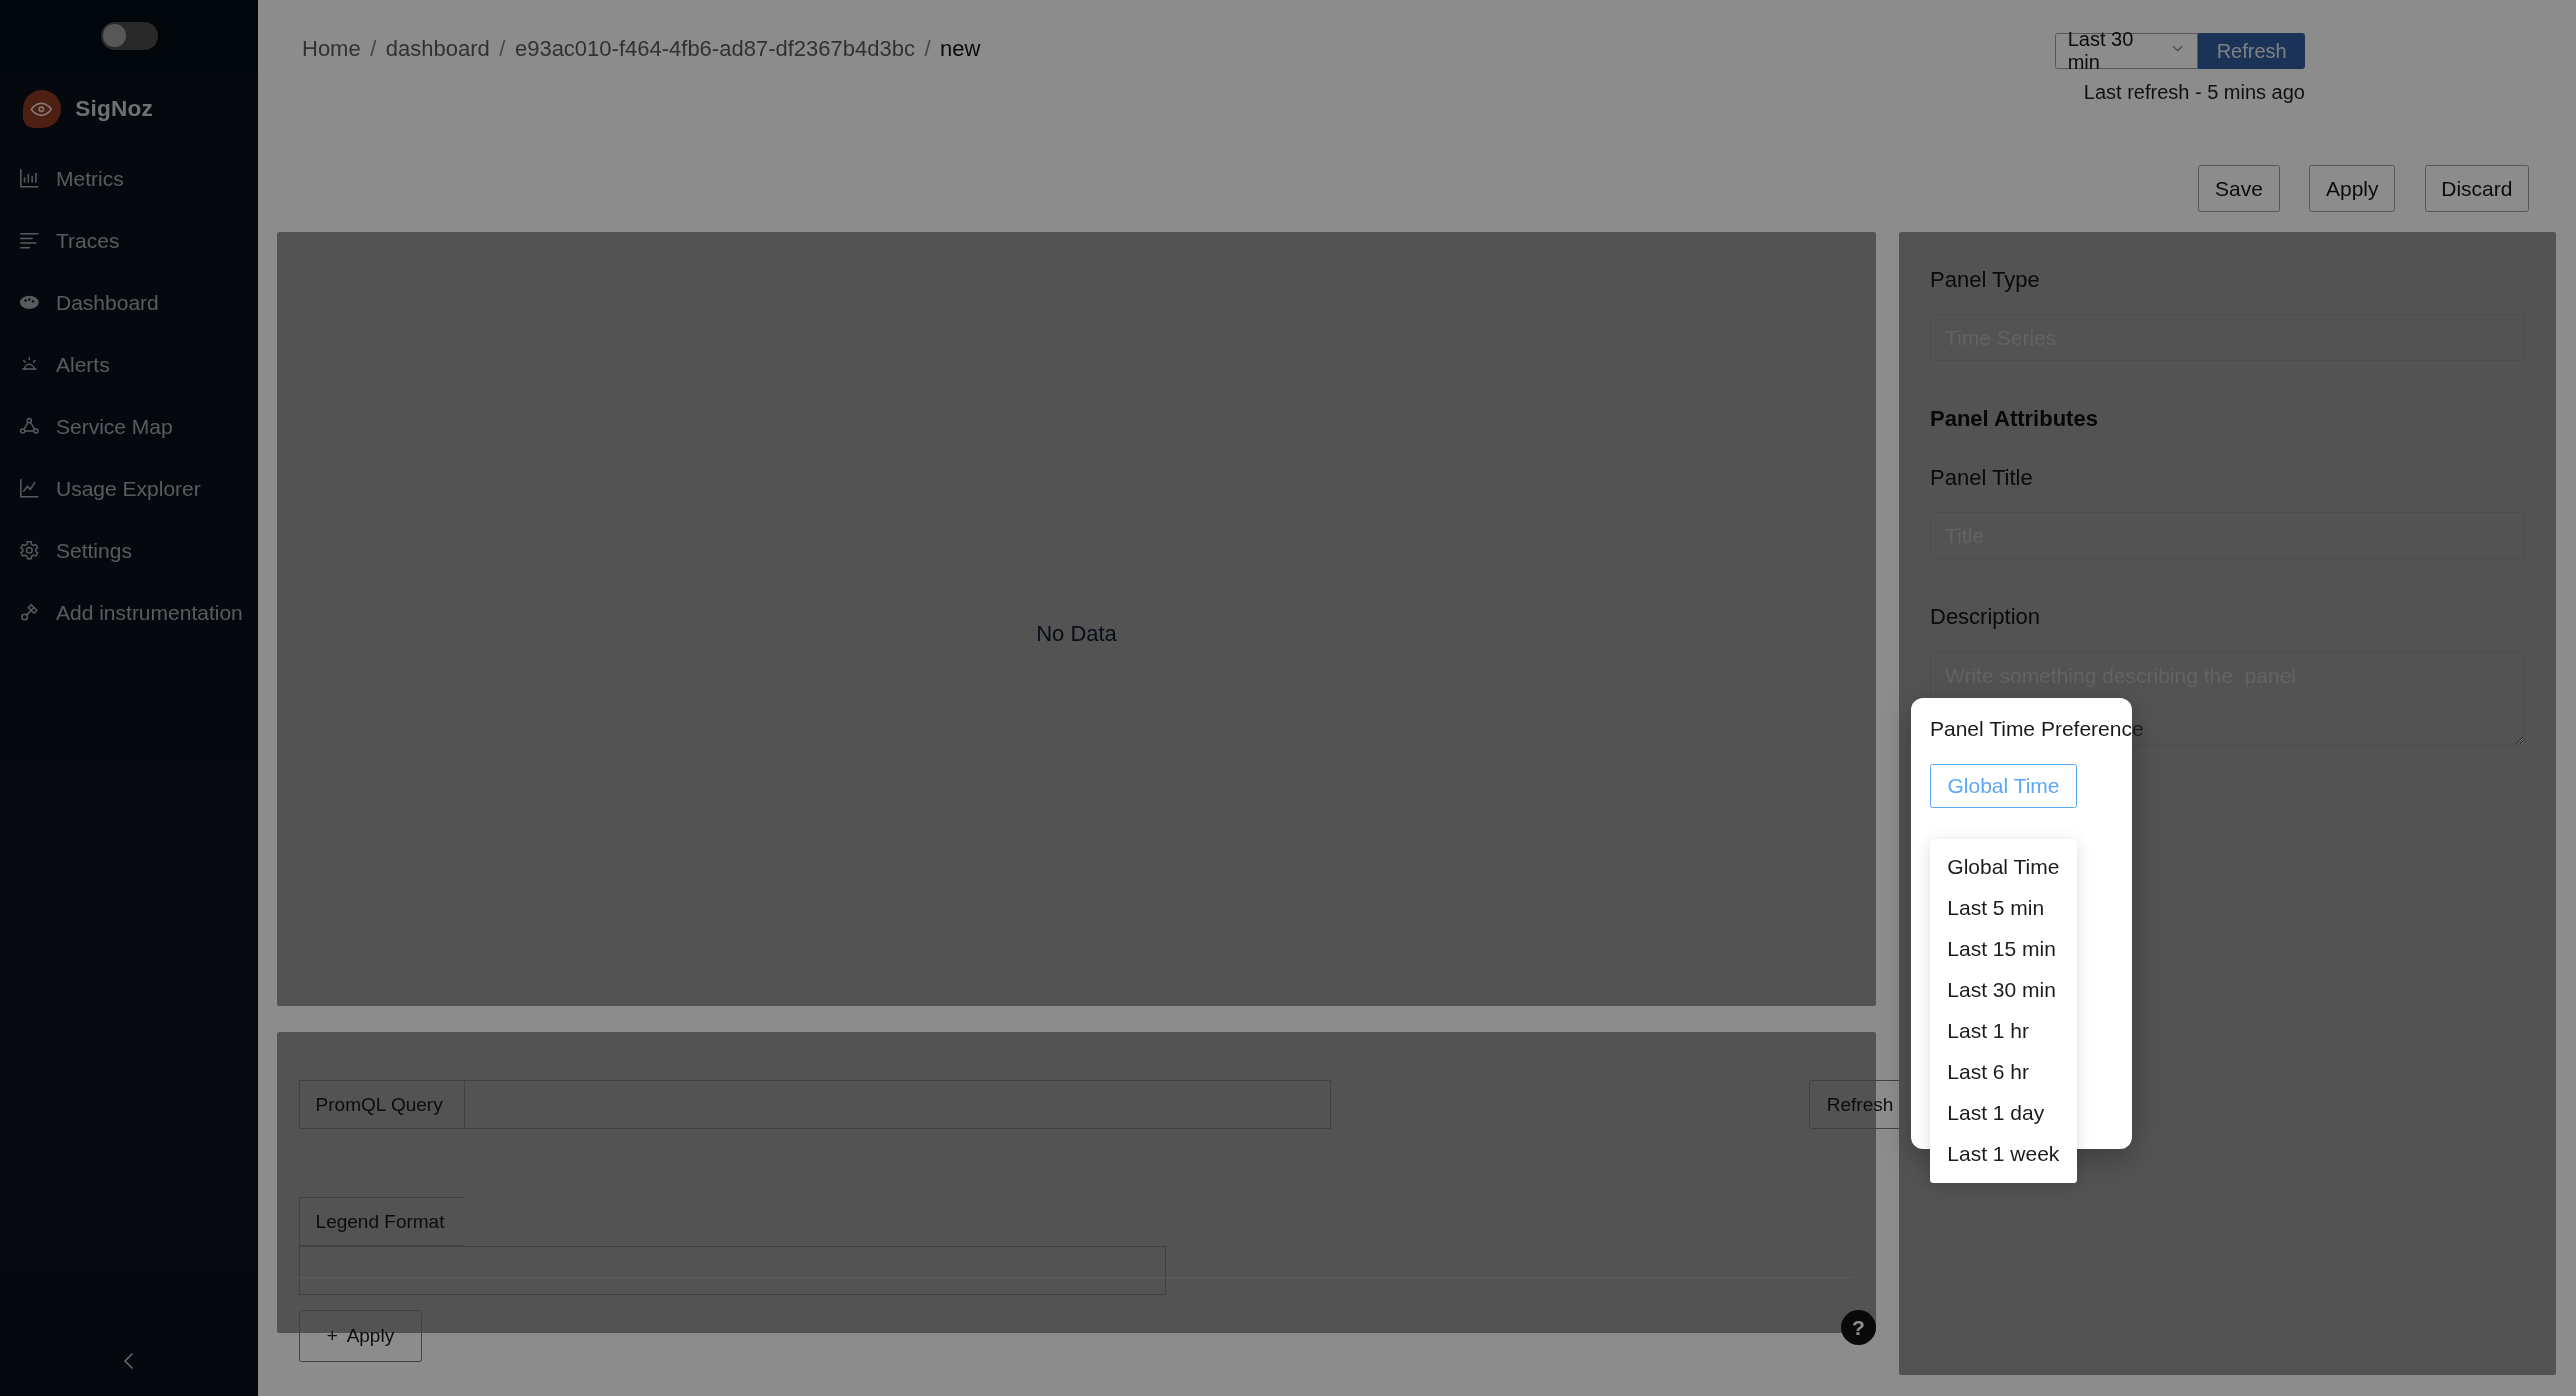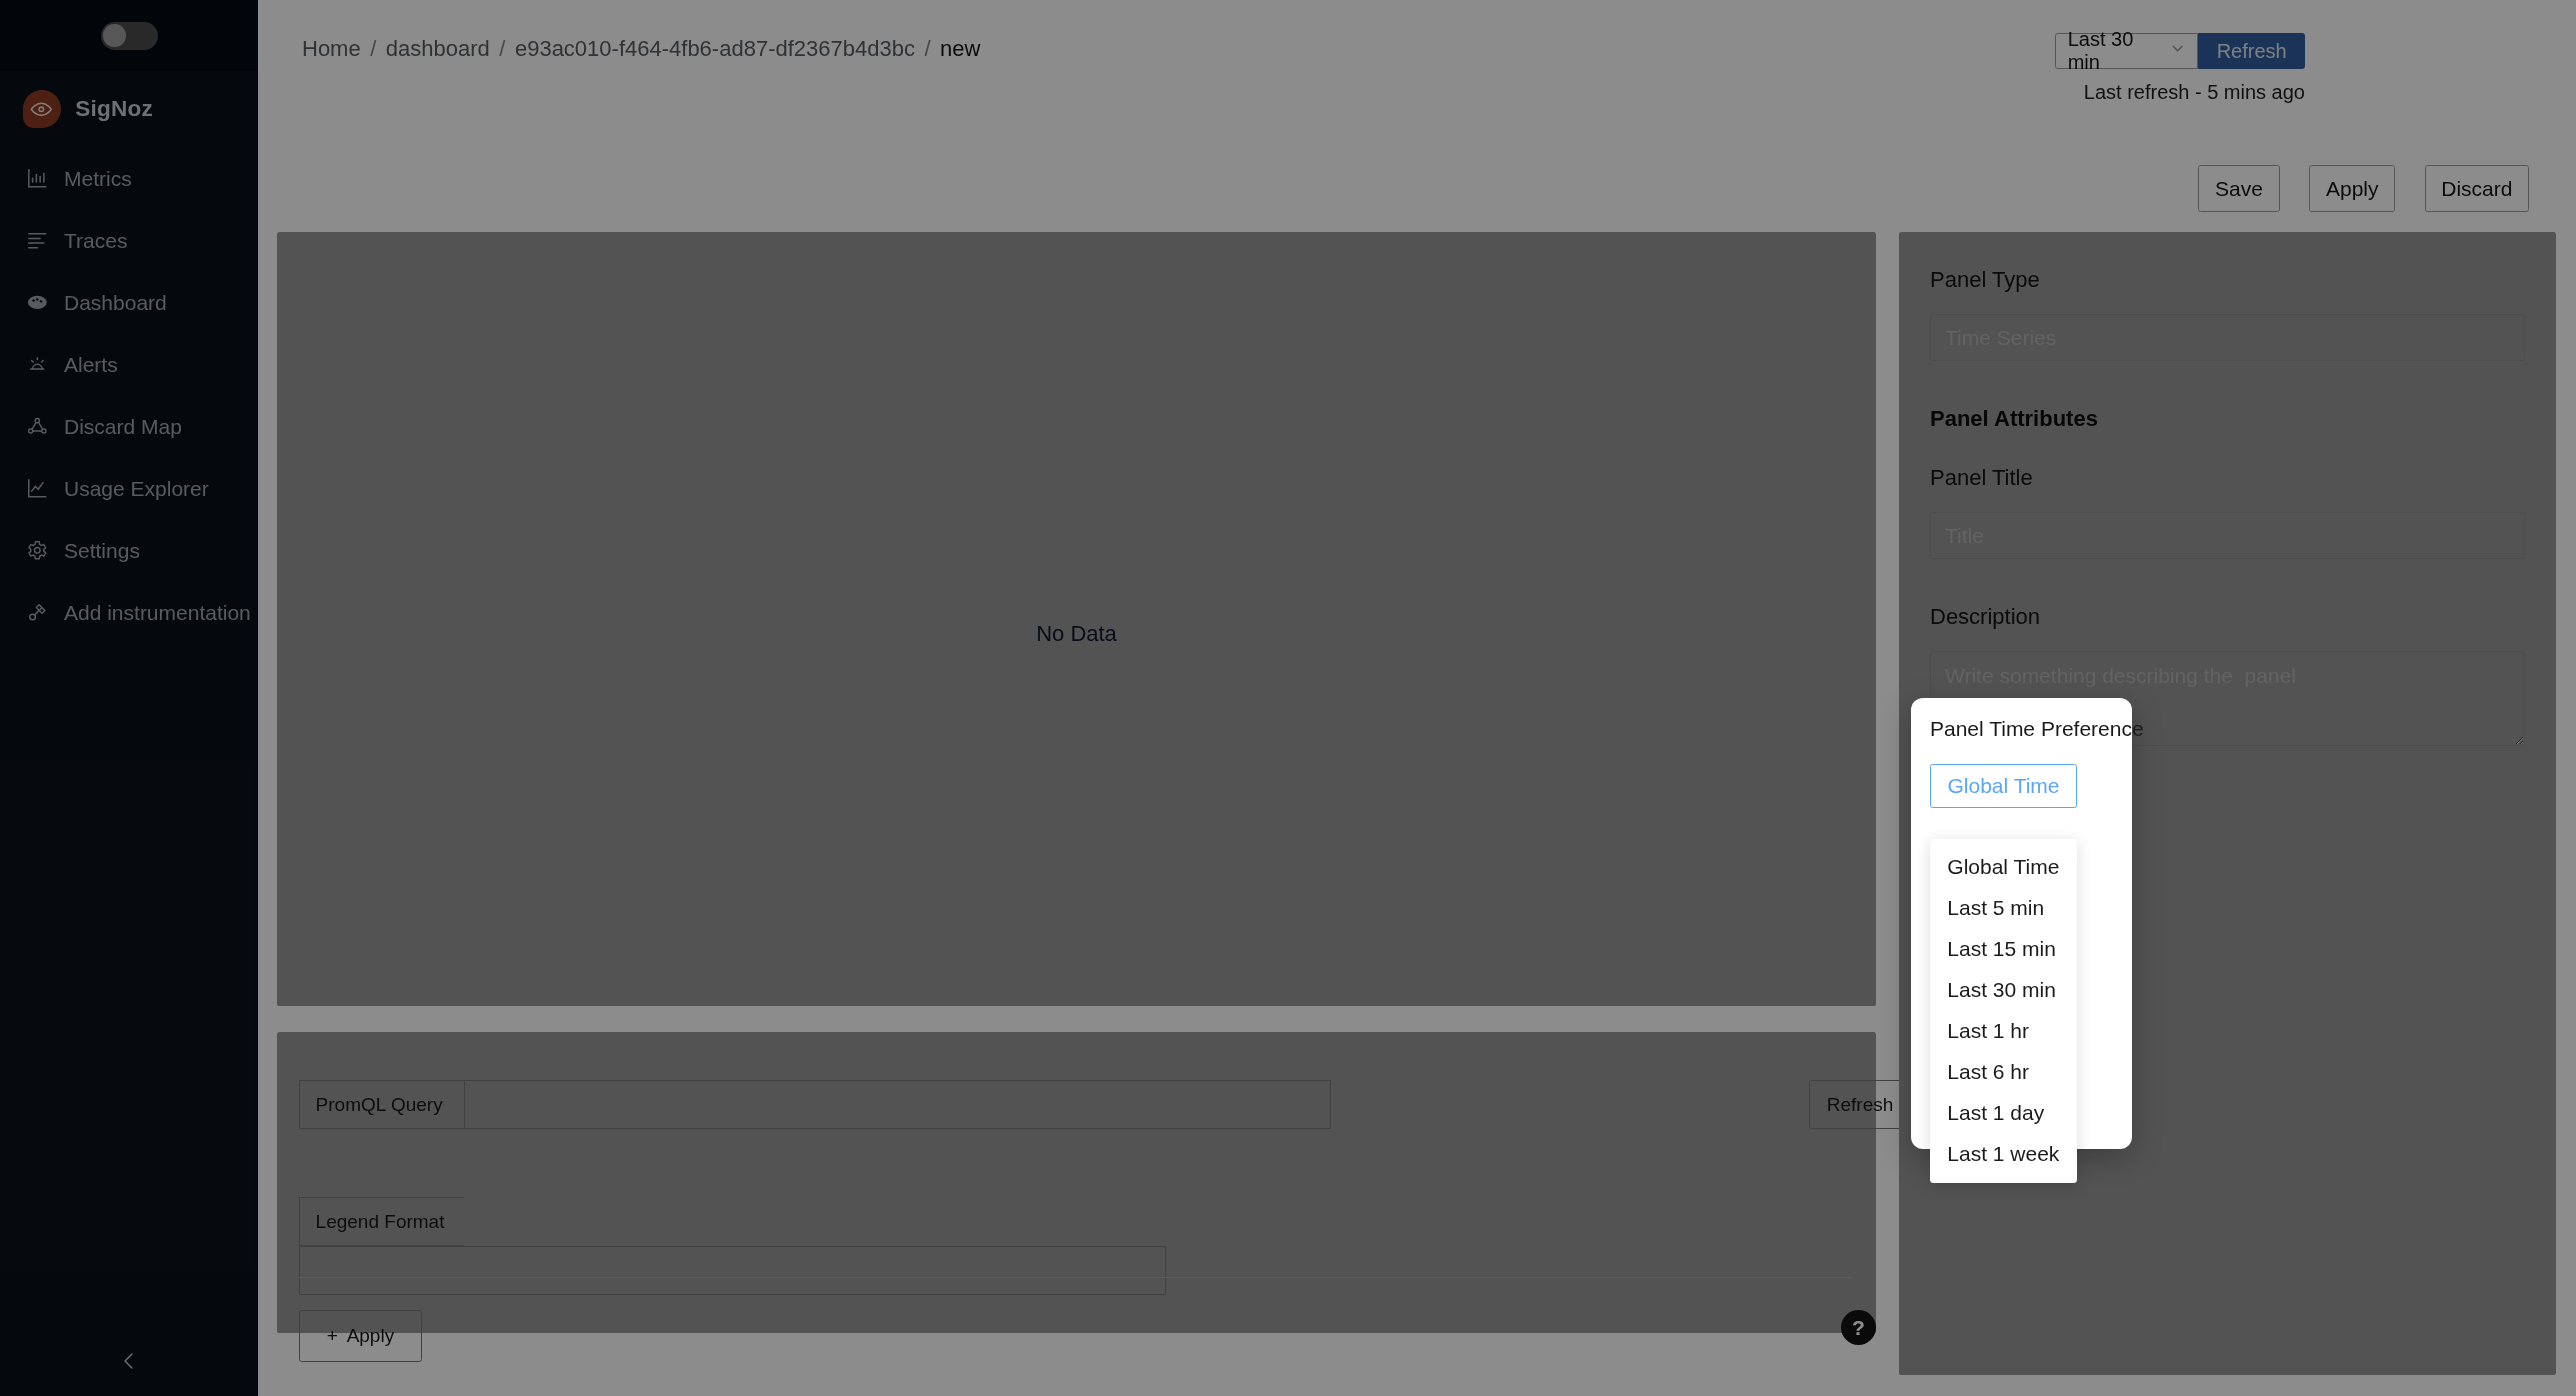--- a/index.html
+++ b/index.html
@@ -69,21 +69,21 @@
     color: #c6c8ca;
     font-size: 22.6px;
     font-weight: 600;
     letter-spacing: 0.2px;
   }
   .nav-item {
     display: flex;
     align-items: center;
     gap: 14px;
     height: 62px;
-    padding-left: 24px;
+    padding-left: 16px;
     cursor: pointer;
     color: #9ea3a8;
     font-size: 21px;
   }
   .nav-icon {
     width: 26px; height: 26px;
     display: flex;
     align-items: center;
     justify-content: center;
     flex: none;
@@ -477,21 +477,21 @@
 
     <div class="nav-item">
       <span class="nav-icon">
         <svg width="22.6" height="22.6" viewBox="0 0 24 24" fill="none" stroke="#9ea3a8" stroke-width="1.5">
           <circle cx="12" cy="6" r="2.2"></circle>
             <circle cx="5" cy="17" r="2.2"></circle>
             <circle cx="19" cy="17" r="2.2"></circle>
           <path d="M10.5 8L6.5 15M13.5 8l4 7M7.2 17h9.6"></path>
         </svg>
       </span>
-      <span class="nav-label">Discard Map</span>
+      <span class="nav-label">Service Map</span>
     </div>
 
     <div class="nav-item">
       <span class="nav-icon">
         <svg width="22.6" height="22.6" viewBox="0 0 24 24" fill="none" stroke="#9ea3a8" stroke-width="1.6" stroke-linecap="round">
           <path d="M3 3v18h18"></path>
             <path d="M6 15l4-5 3 3 5-7"></path>
         </svg>
       </span>
       <span class="nav-label">Usage Explorer</span>

